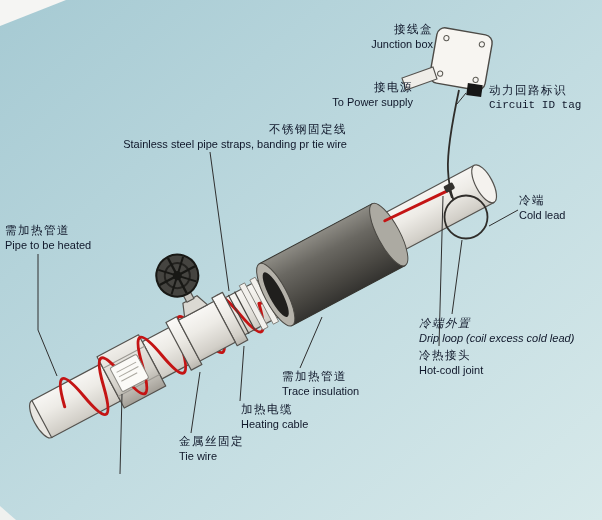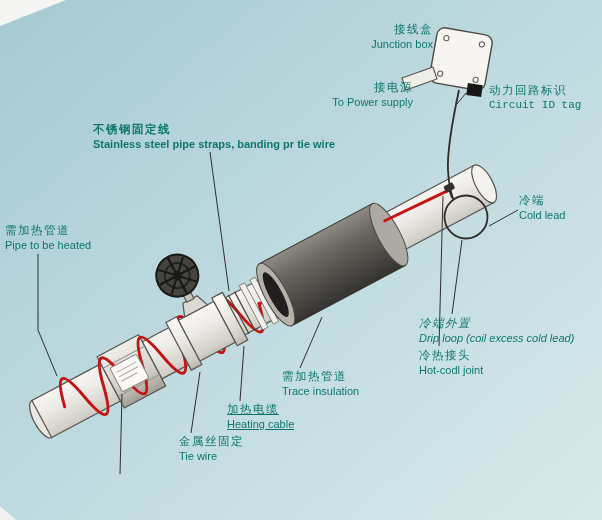--- a/index.html
+++ b/index.html
@@ -8,24 +8,24 @@
     font-family:"Liberation Sans","DejaVu Sans",sans-serif;
     background:#9ab6bd;
   }
   #stage {
     position:relative;
     width:602px; height:520px;
     overflow:hidden;
     background:#bcd9de;
   }
   #stage svg { position:absolute; left:0; top:0; }
-  .lbl { position:absolute; color:#0f766e; z-index:2; }
+  .lbl { position:absolute; color:#0f172a; z-index:2; }
   .lbl .zh { font-size:11.5px; line-height:15px; letter-spacing:1.5px; white-space:nowrap; }
   .lbl .en { font-size:11px;   line-height:14px; white-space:nowrap; }
-  .lbl.center { text-align:left;font-weight:bold; }
+  .lbl.center { text-align:right; }
   .lbl.right  { text-align:right; }
 </style>
 </head>
 <body>
 
 <div id="stage">
 
   <svg width="602" height="520" viewBox="0 0 602 520">
     <defs>
       <linearGradient id="bgGrad" x1="0" y1="0" x2="1" y2="1">
@@ -176,21 +176,21 @@
   <div class="lbl" style="top:348px; left:419px;">
     <div class="zh">冷热接头</div>
     <div class="en">Hot-codl joint</div>
   </div>
 
   <div class="lbl" style="top:369px; left:282px;">
     <div class="zh">需加热管道</div>
     <div class="en">Trace insulation</div>
   </div>
 
-  <div class="lbl" style="top:402px; left:227px;text-decoration:underline;">
+  <div class="lbl" style="top:402px; left:241px;">
     <div class="zh">加热电缆</div>
     <div class="en">Heating cable</div>
   </div>
 
   <div class="lbl" style="top:434px; left:179px;">
     <div class="zh">金属丝固定</div>
     <div class="en">Tie wire</div>
   </div>
 
 

